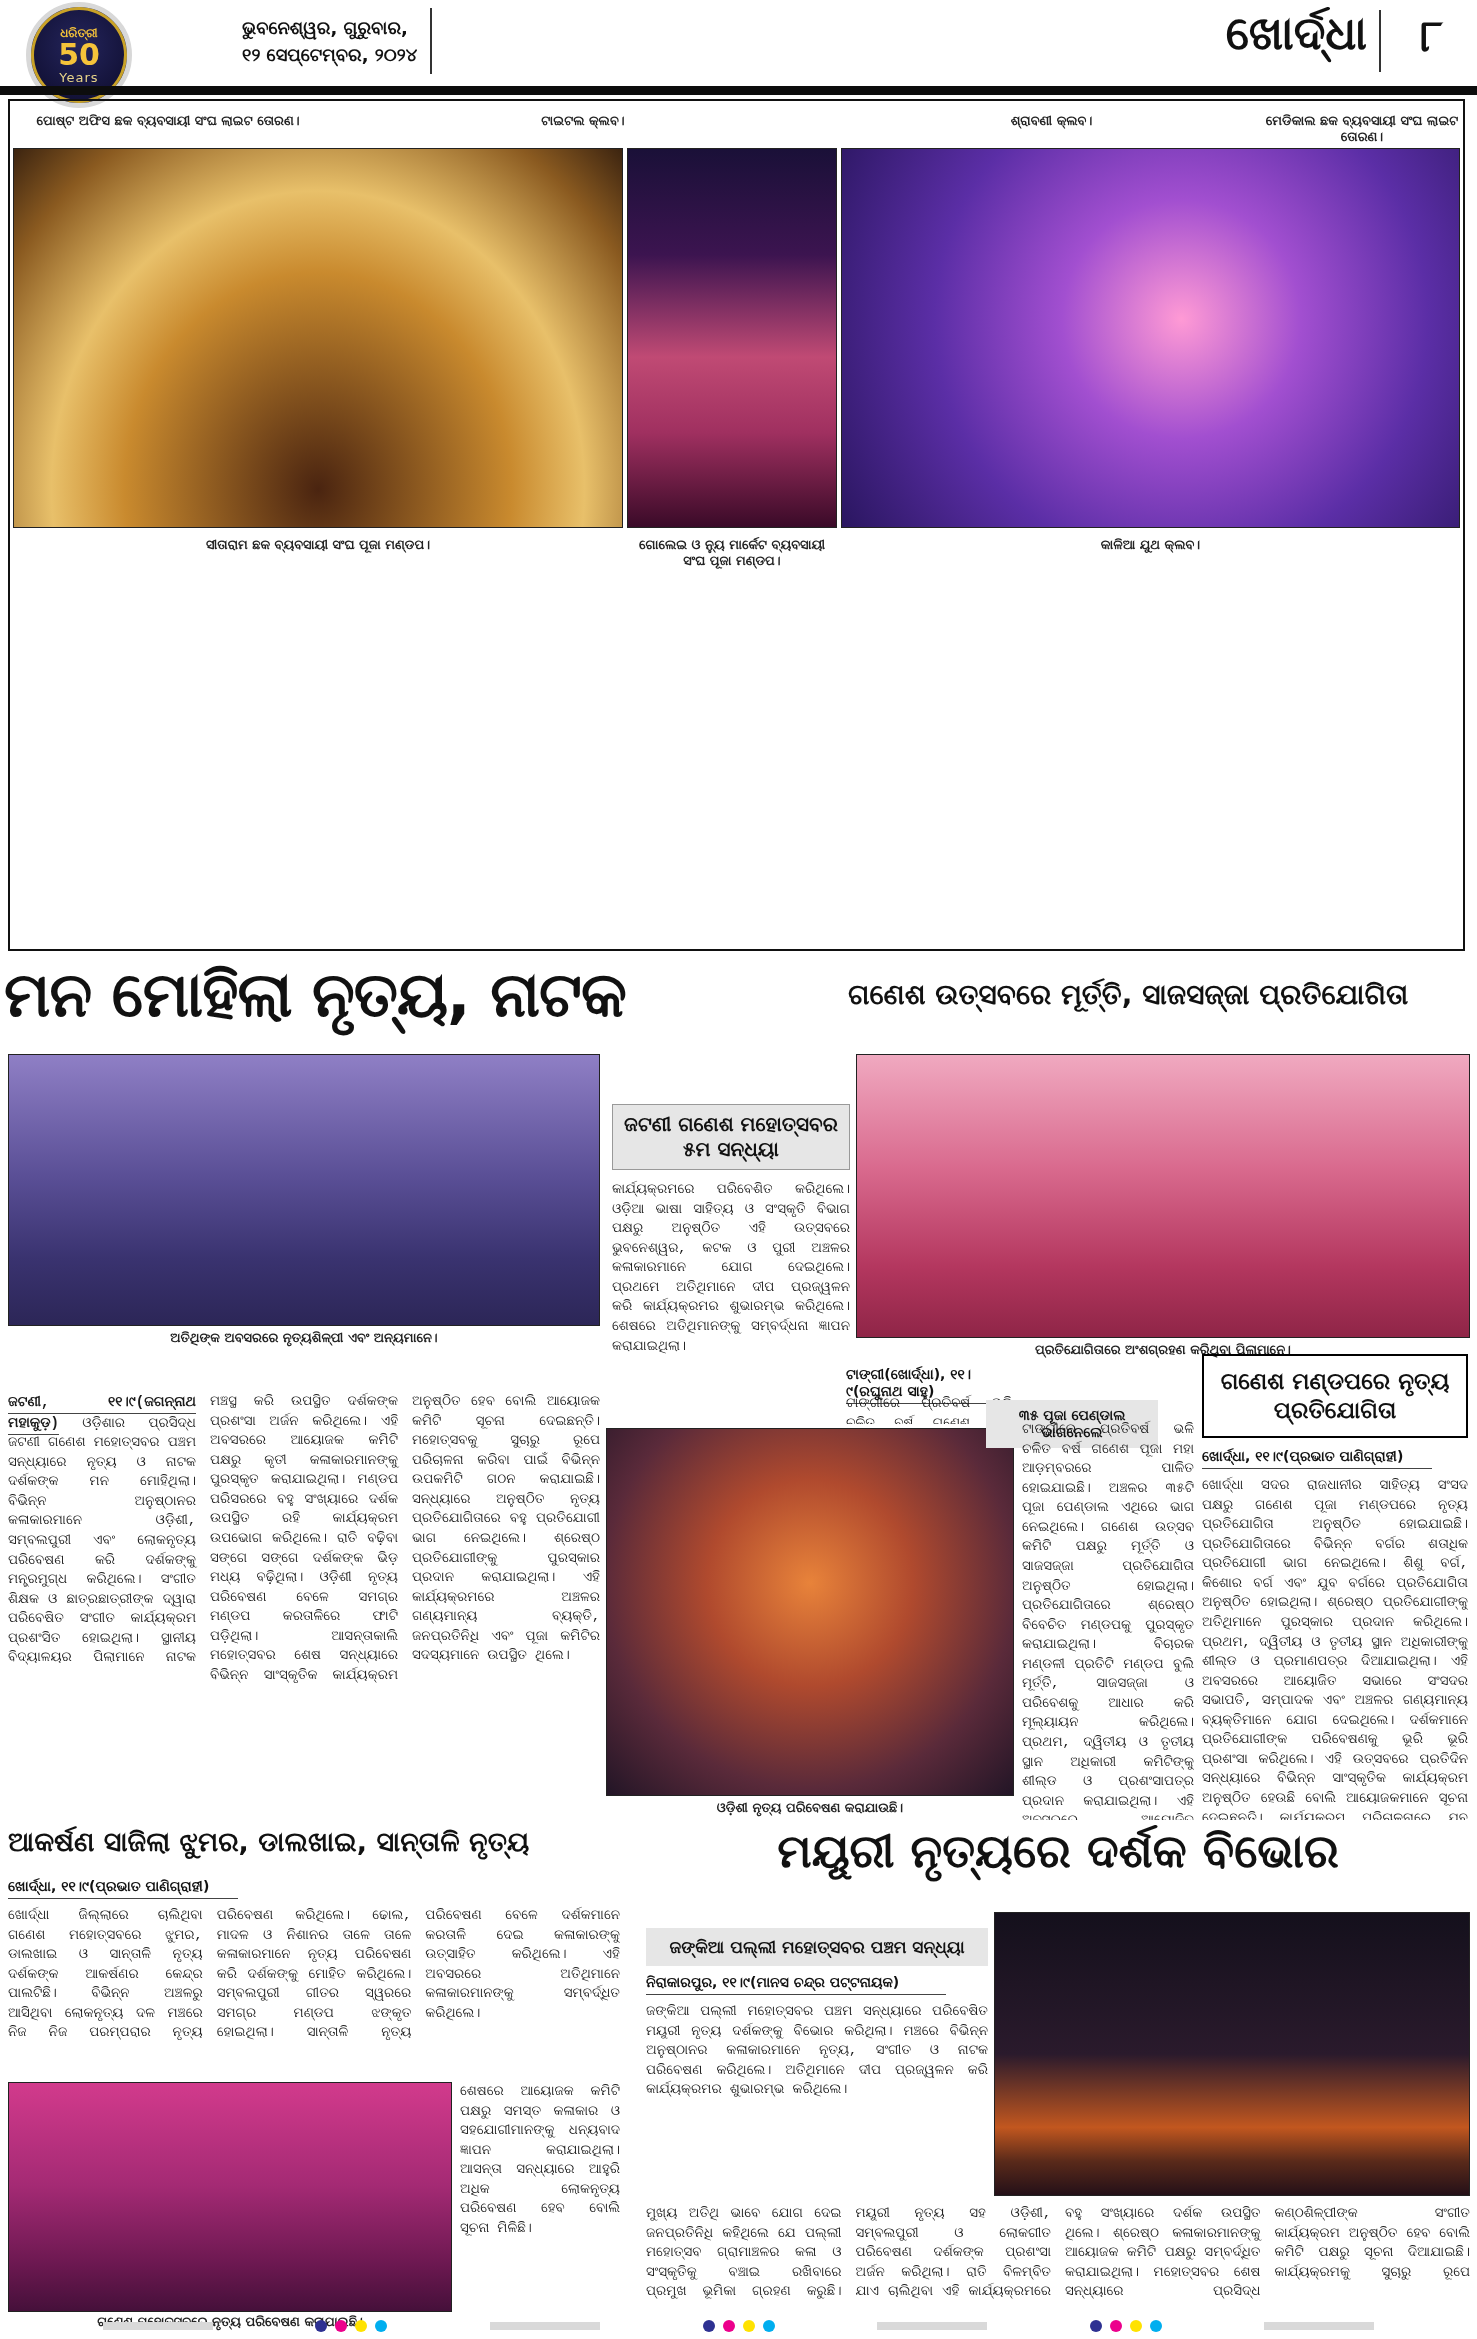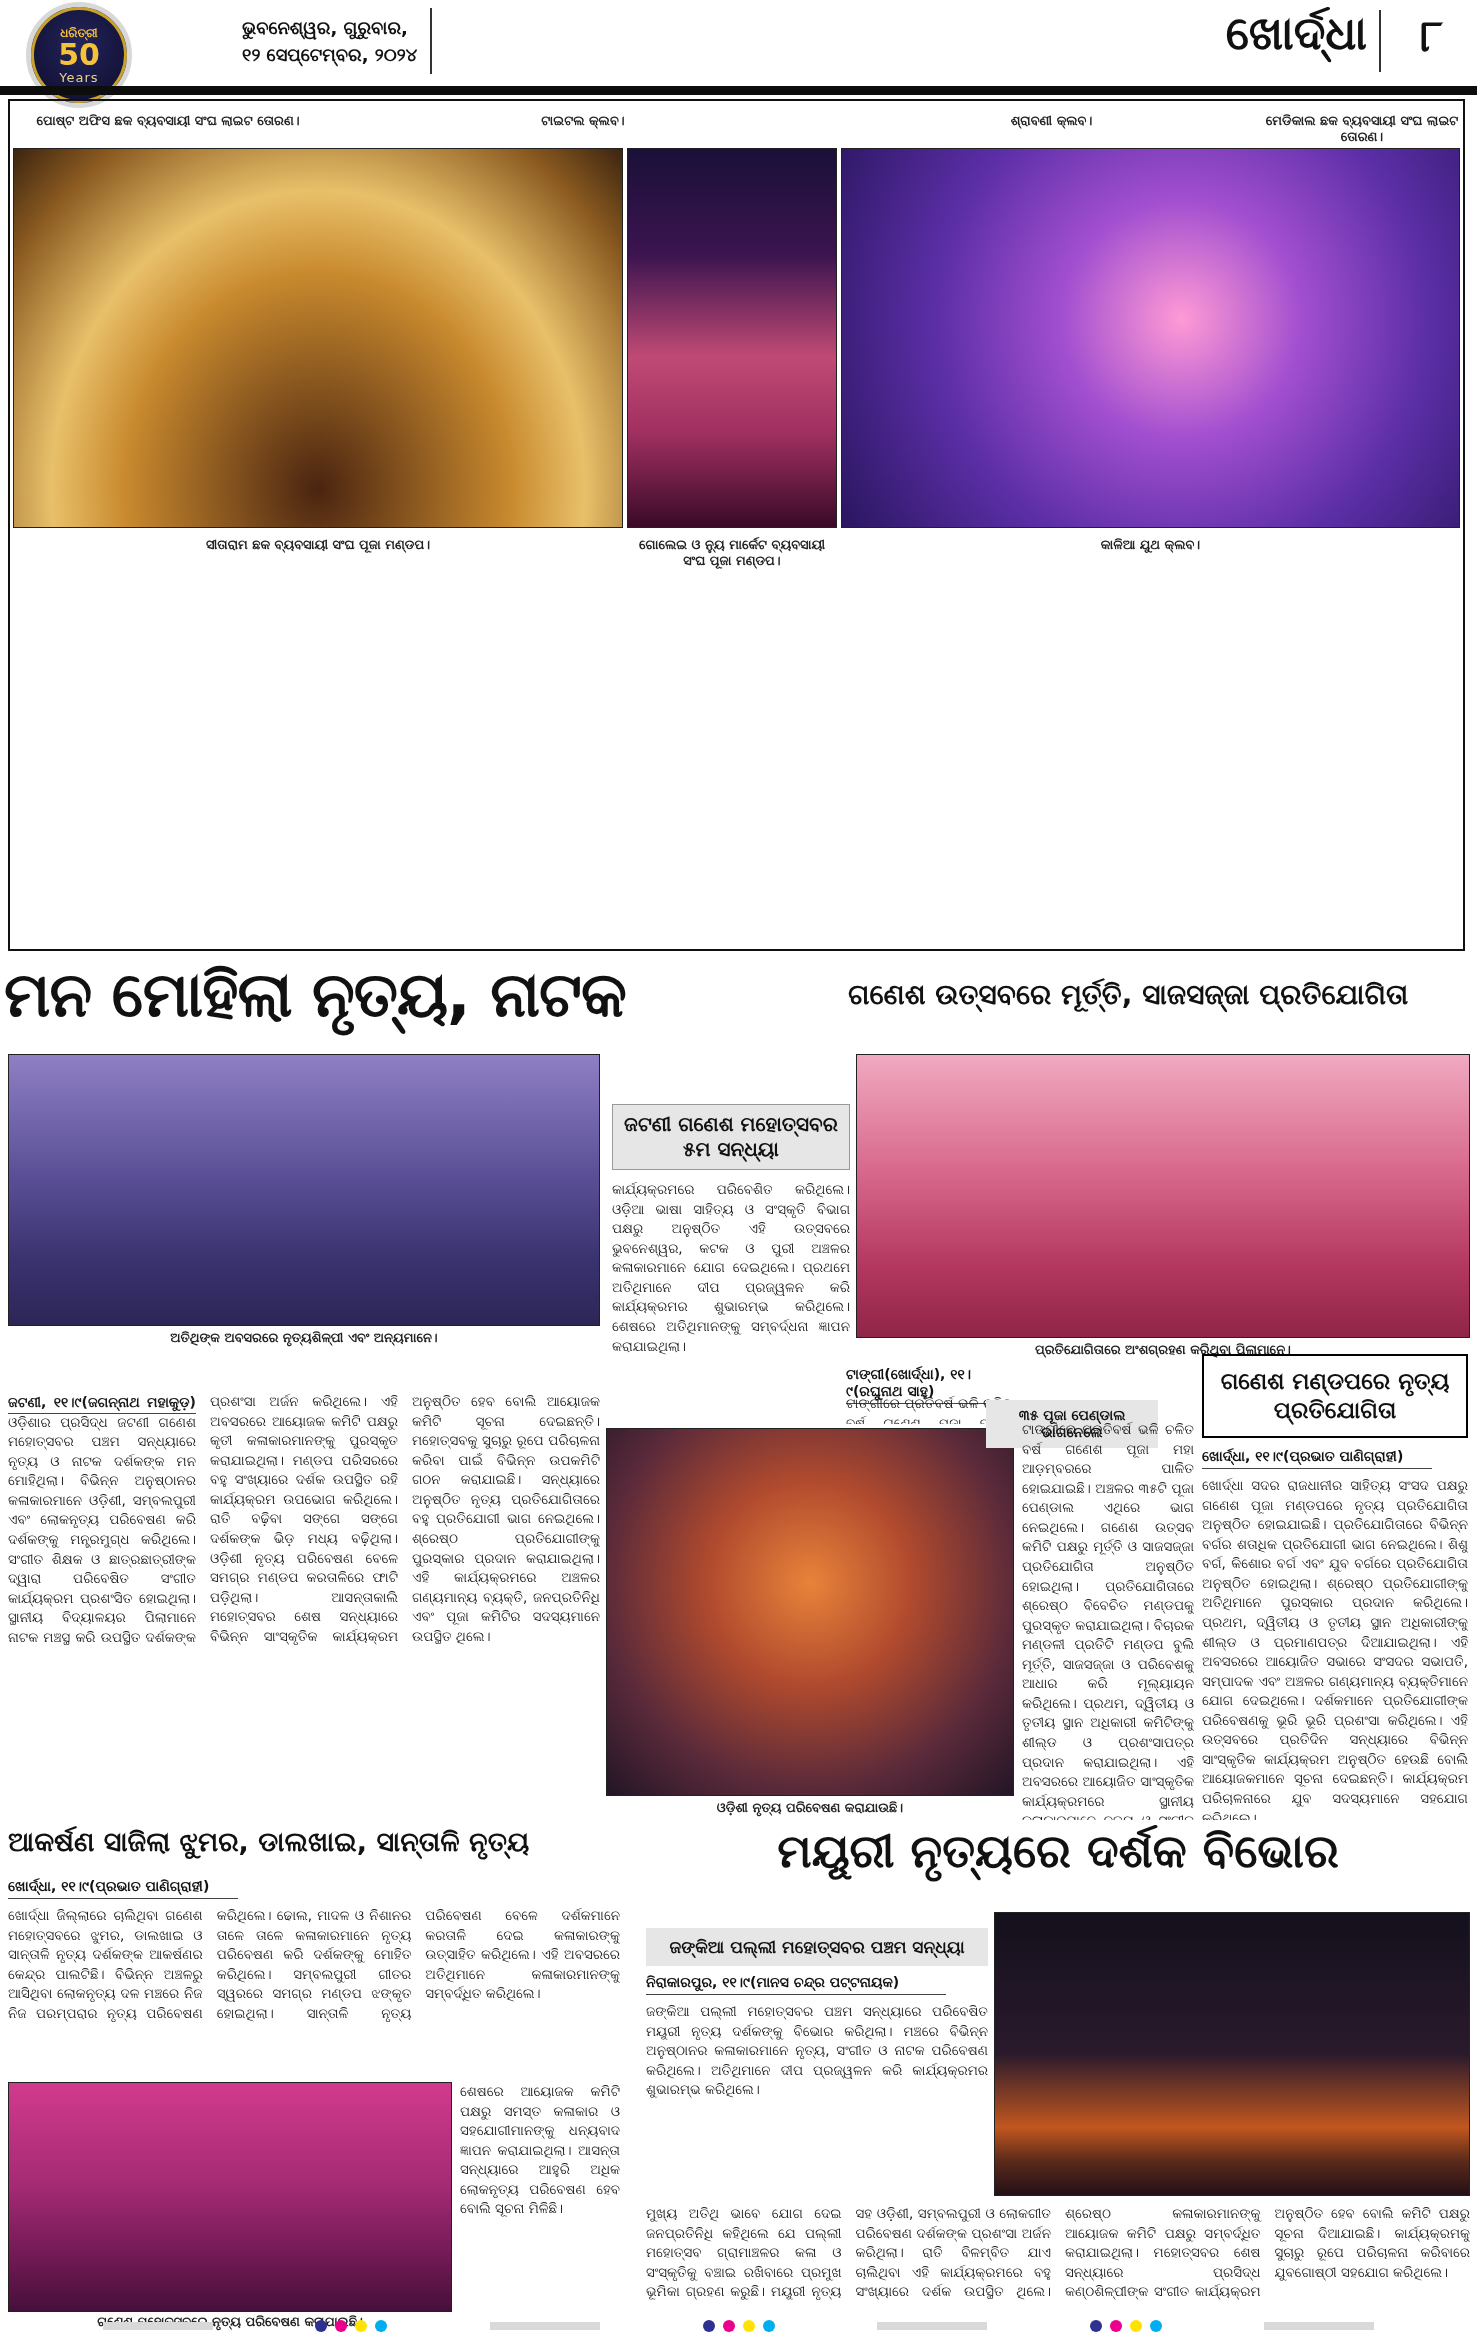--- a/index.html
+++ b/index.html
@@ -46,21 +46,21 @@
   
   .hl-main{position:absolute;left:4px;top:958px;width:838px;font-size:62px;font-weight:bold;
            white-space:nowrap;letter-spacing:-1px;}
   .hl-right{position:absolute;left:848px;top:978px;width:624px;font-size:28px;font-weight:bold;white-space:nowrap;}
   
   .mid{position:absolute;left:0;top:1050px;width:1477px;height:772px;}
   .abs{position:absolute;box-sizing:border-box;}
   .graybox{background:#e6e6e6;display:flex;align-items:center;justify-content:center;
            text-align:center;font-weight:bold;}
   .dateline{font-size:14px;font-weight:bold;border-bottom:1.5px solid #444;padding-bottom:3px;}
-  .bodytxt{font-size:13.5px;line-height:1.45;text-align:justify;color:#1a1a1a;overflow:hidden;}
+  .bodytxt{font-size:13.5px;line-height:1.45;text-align:justify;color:#1a1a1a;overflow:hidden;font-family:Liberation Mono, monospace;}
   .cols3{column-count:3;column-gap:14px;}
   .cols4{column-count:4;column-gap:14px;}
   .boxhead{border:2.5px solid #000;display:flex;align-items:center;justify-content:center;
            text-align:center;font-weight:bold;}
   
   .bottom{position:absolute;left:0;top:1824px;width:1477px;height:490px;}
   
   .footer{position:absolute;left:0;top:2316px;width:1477px;height:20px;
           display:flex;align-items:center;justify-content:space-evenly;}
   .regbar{width:110px;height:8px;background:#d9d9d9;}

